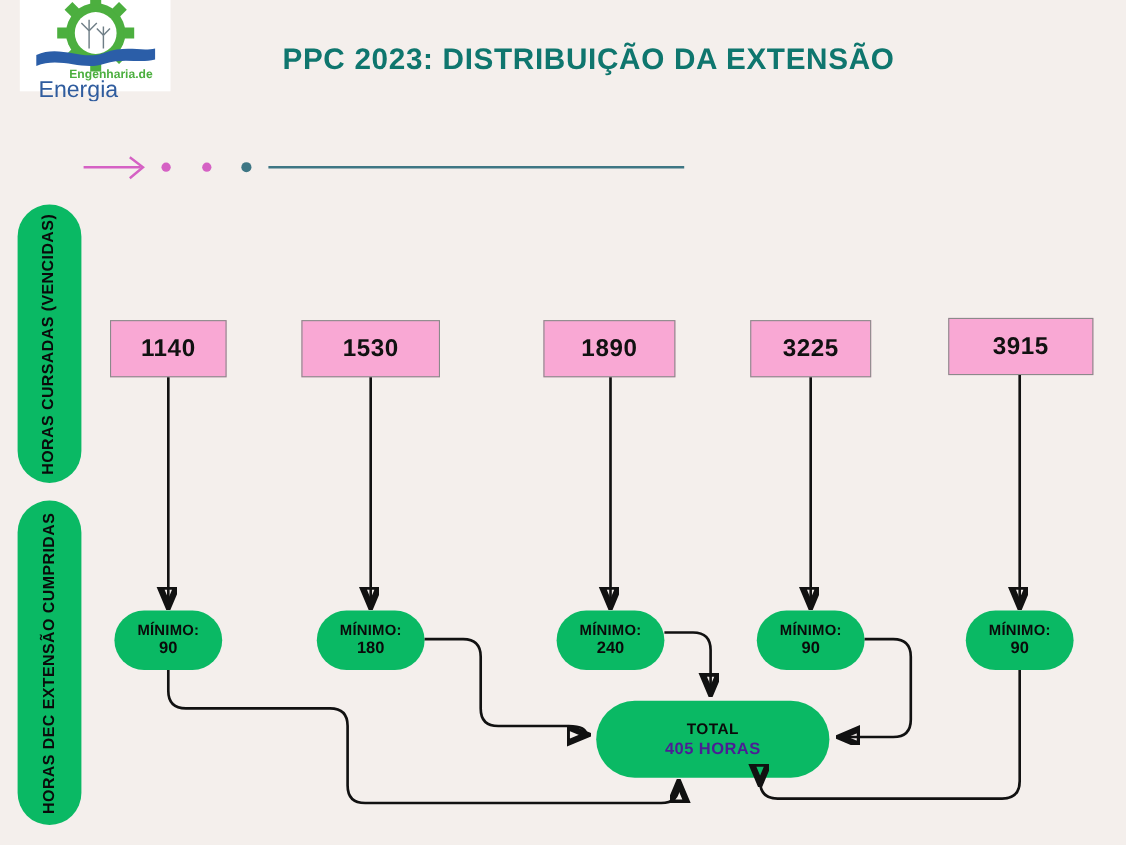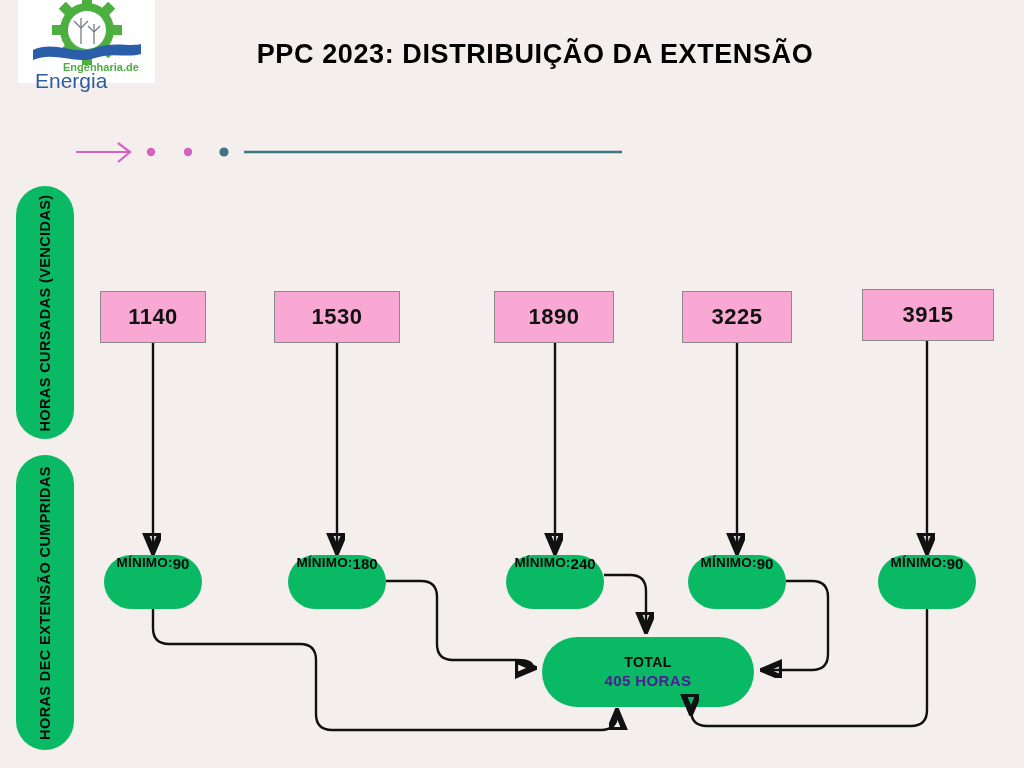--- a/index.html
+++ b/index.html
@@ -15,21 +15,21 @@
   .logo-card {
     position: absolute; left: 18px; top: 0; width: 137px; height: 83px;
     background: #ffffff; display: flex; align-items: center; justify-content: center;
   }
   .logo-svg { width: 120px; height: 100px; display: block; }
 
   .page-title {
     position: absolute; left: 205px; top: 30px; width: 660px; height: 48px;
     display: flex; align-items: center; justify-content: center;
     font-size: 27px; font-weight: 700; letter-spacing: 0.6px;
-    color: #000000; white-space: nowrap;
+    color: #0f766e; white-space: nowrap;
   }
 
   
   .divider { position: absolute; left: 74px; top: 137px; width: 560px; height: 30px; }
 
   
   .side-pill {
     position: absolute; left: 16px; width: 58px;
     background: #0ab964; border-radius: 29px;
     display: flex; align-items: center; justify-content: center;
@@ -45,21 +45,21 @@
   .value-box {
     position: absolute; height: 52px; background: #f9a8d4;
     border: 1.5px solid #8a8a8a;
     display: flex; align-items: center; justify-content: center;
     font-size: 22px; font-weight: 700; color: #111111; letter-spacing: 0.5px;
   }
 
   
   .min-pill {
     position: absolute; height: 54px; background: #0ab964; border-radius: 27px;
-    display: flex; flex-direction: row; justify-content: center;
+    display: flex; flex-direction: column; align-items: center; justify-content: center;
     line-height: 1.18;
   }
   .min-pill .lbl { font-size: 13.5px; font-weight: 700; color: #0a0a0a; letter-spacing: 0.2px; }
   .min-pill .val { font-size: 15px; font-weight: 700; color: #0a0a0a; }
 
   
   #total-node {
     position: absolute; left: 542px; top: 637px; width: 212px; height: 70px;
     background: #0ab964; border-radius: 35px;
     display: flex; flex-direction: column; align-items: center; justify-content: center;

